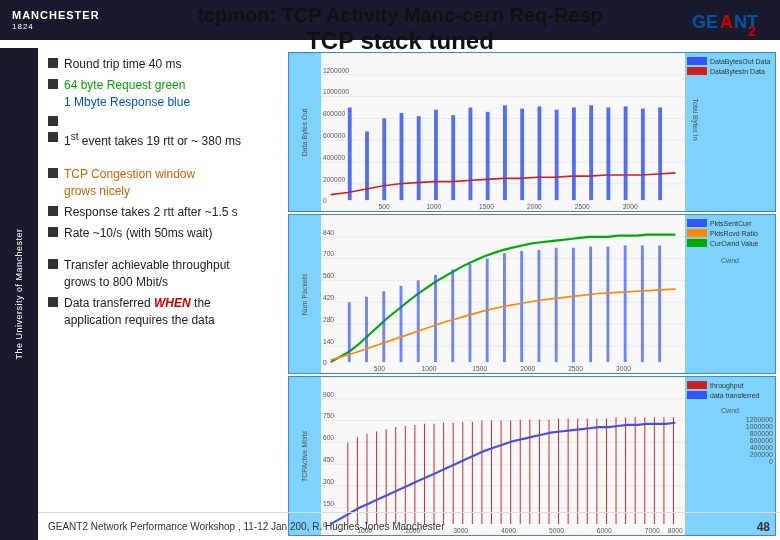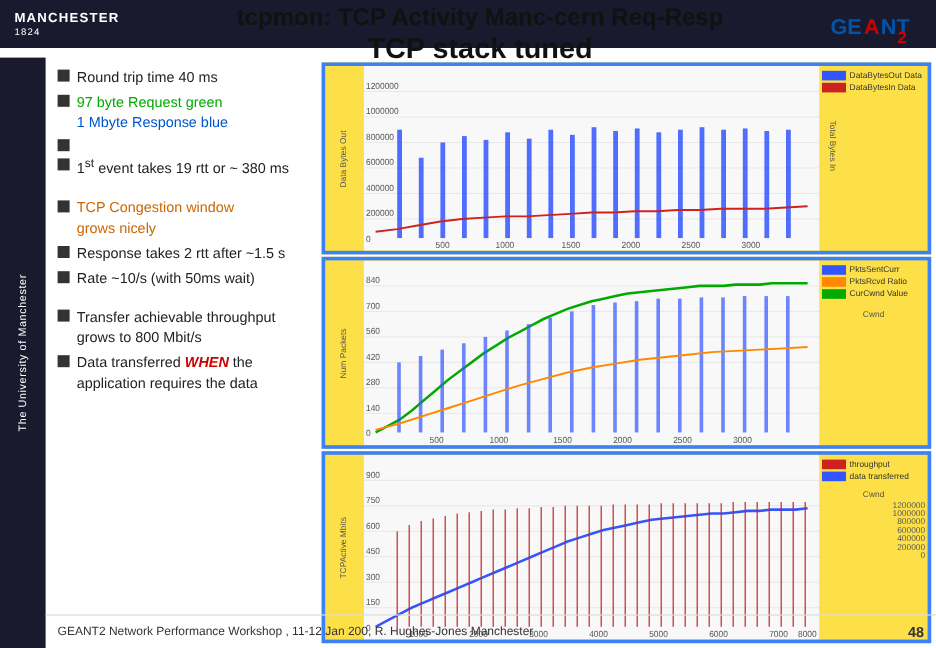--- a/index.html
+++ b/index.html
@@ -103,24 +103,25 @@
     .charts-panel {
       flex: 1;
       display: flex;
       flex-direction: column;
       padding: 4px 4px 4px 0;
       gap: 2px;
     }
 
     .chart-container {
       flex: 1;
-      border: 3px solid #3b82f6;
+      border: 1px solid #3b82f6;
       position: relative;
-      background: #fde047;
-      display: flex;
+      background: #7dd3fc;
+      display: flex;
+      margin-left: 20px;
     }
 
     .chart-area {
       flex: 1;
       position: relative;
       overflow: hidden;
     }
 
     .chart-legend {
       width: 90px;
@@ -208,21 +209,21 @@
 
   <div class="text-panel">
 
     <div class="bullet-section">
       <div class="bullet-item">
         <div class="bullet-square"></div>
         <span class="bullet-text">Round trip time 40 ms</span>
       </div>
       <div class="bullet-item">
         <div class="bullet-square"></div>
-        <span class="bullet-text"><span class="text-green">97 byte Request green</span><br><span class="text-blue">1 Mbyte Response blue</span></span>
+        <span class="bullet-text"><span class="text-green">64 byte Request green</span><br><span class="text-blue">1 Mbyte Response blue</span></span>
       </div>
       <div class="bullet-item">
         <div class="bullet-square"></div>
       </div>
       <div class="bullet-item">
         <div class="bullet-square"></div>
         <span class="bullet-text">1<sup>st</sup> event takes 19 rtt or ~ 380 ms</span>
       </div>
     </div>
 

